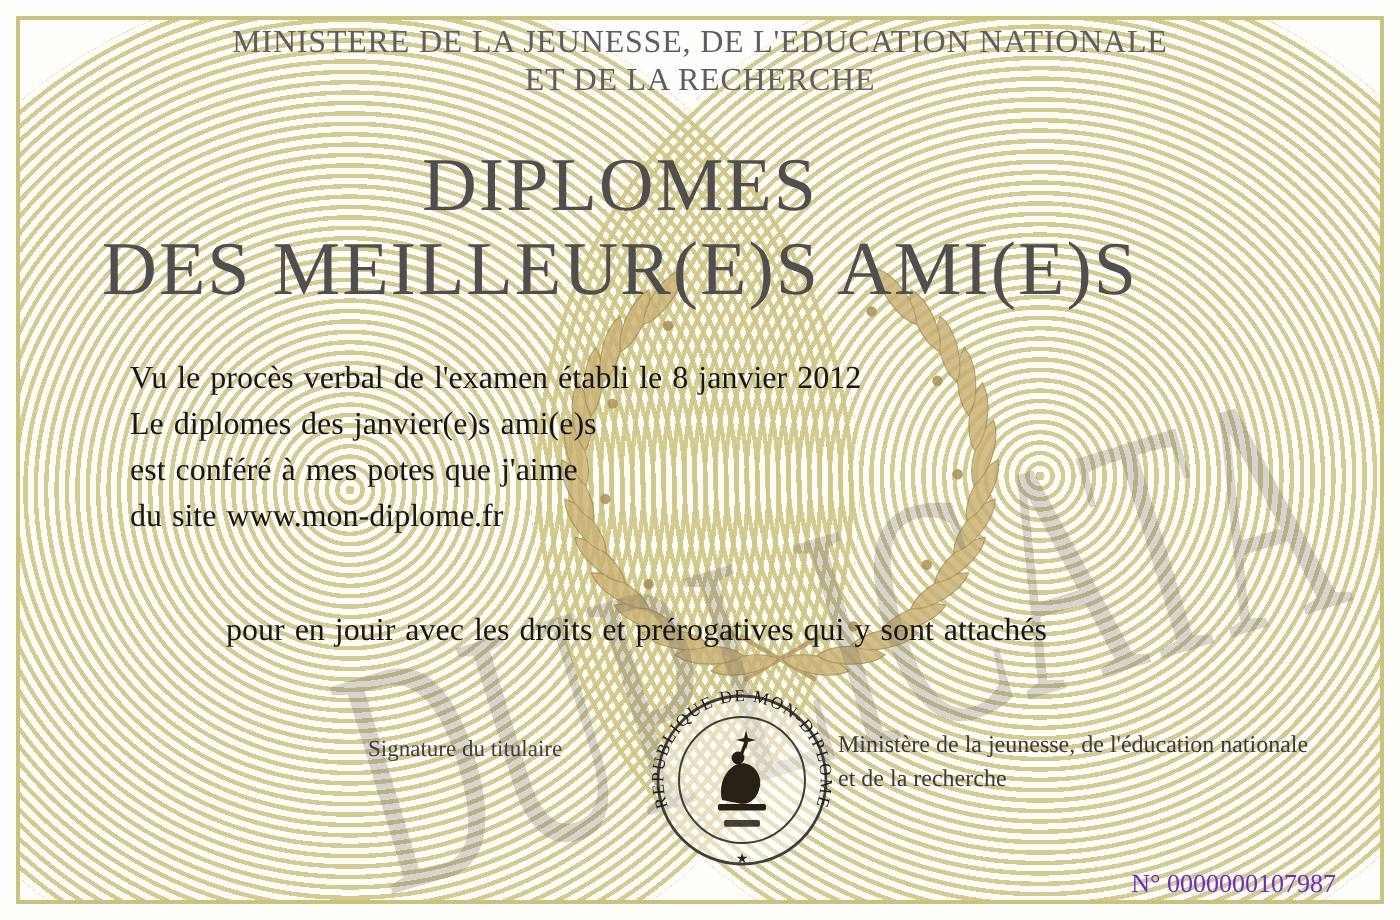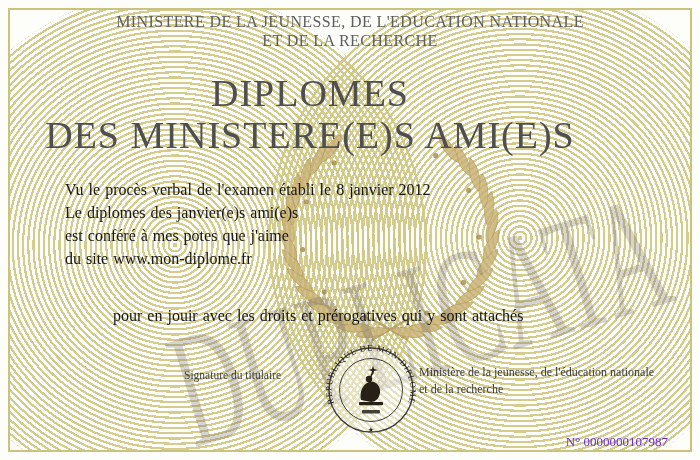--- a/index.html
+++ b/index.html
@@ -106,21 +106,21 @@
 
 <div class="content">
 
   <div class="hdr">
     <div>MINISTERE DE LA JEUNESSE, DE L'EDUCATION NATIONALE</div>
     <div>ET DE LA RECHERCHE</div>
   </div>
 
   <div class="ttl">
     <div>DIPLOMES</div>
-    <div>DES MINISTERE(E)S AMI(E)S</div>
+    <div>DES MEILLEUR(E)S AMI(E)S</div>
   </div>
 
   <div class="body-block">
     <div>Vu le procès verbal de l'examen établi le 8 janvier 2012</div>
     <div>Le diplomes des janvier(e)s ami(e)s</div>
     <div>est conféré à mes potes que j'aime</div>
     <div>du site www.mon-diplome.fr</div>
   </div>
 
   <div class="clause">pour en jouir avec les droits et prérogatives qui y sont attachés</div>

